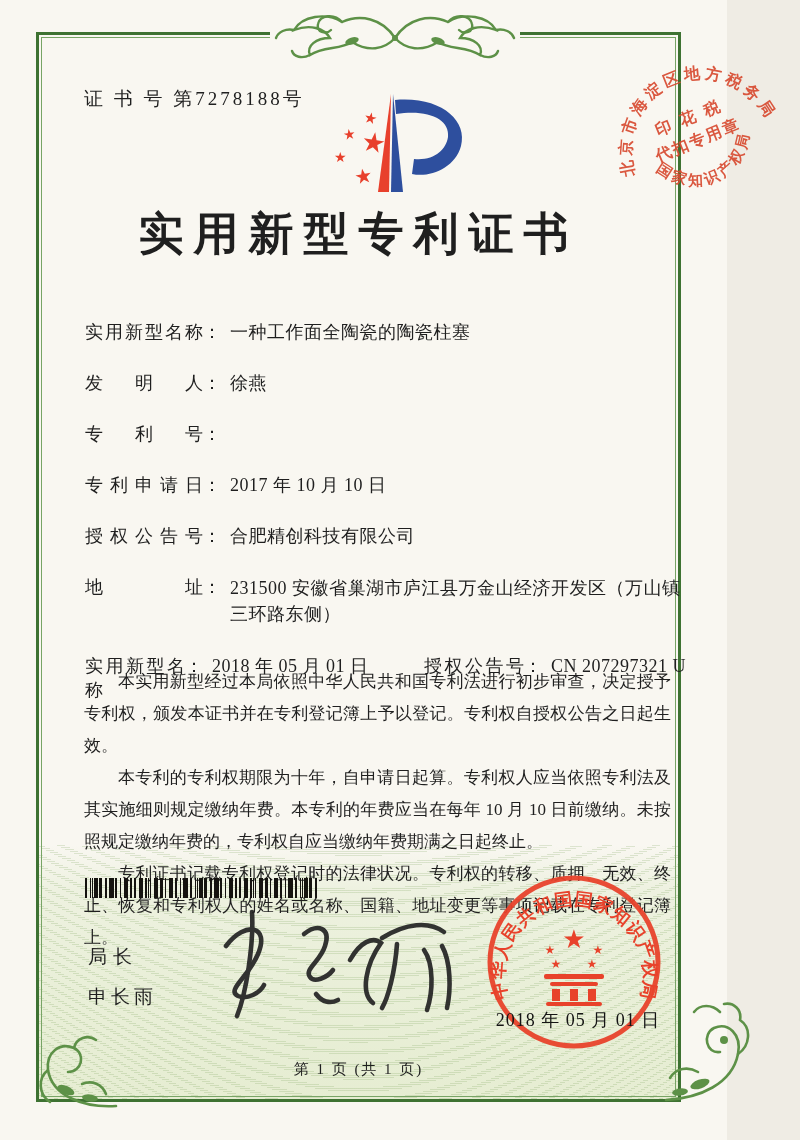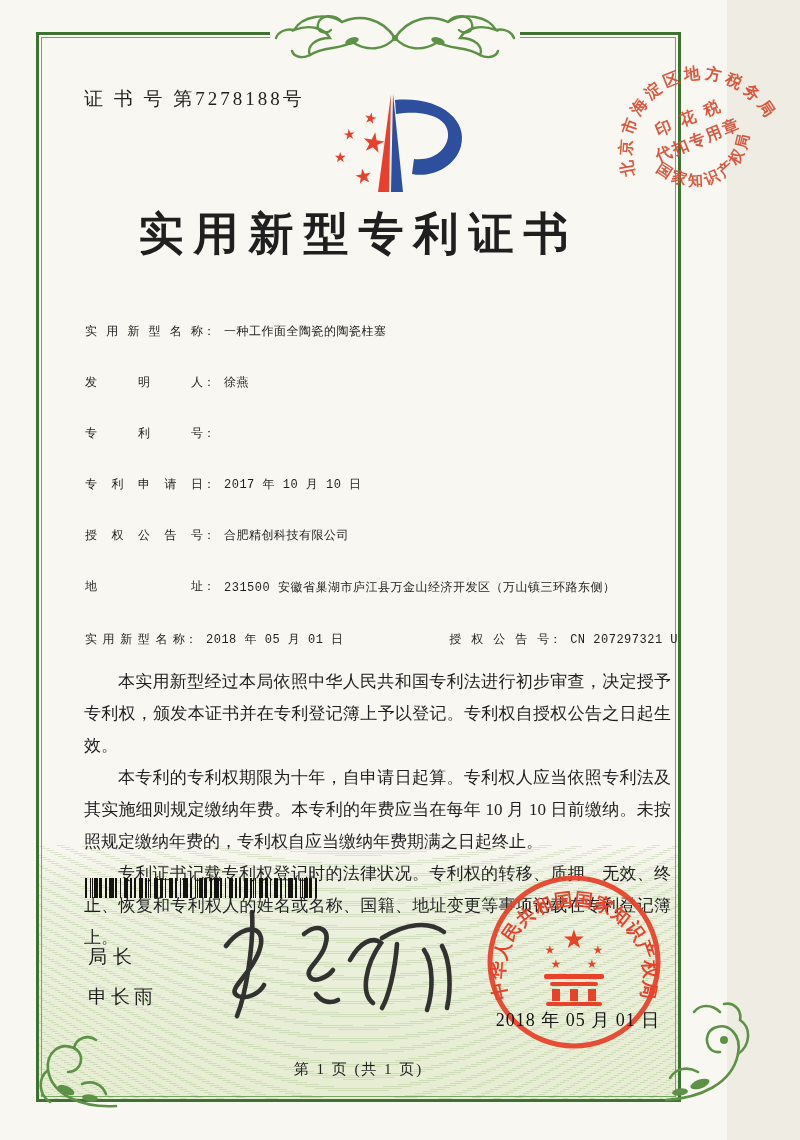--- a/index.html
+++ b/index.html
@@ -22,21 +22,21 @@
   .cert-no{position:absolute;left:84px;top:86px;font-size:19px;letter-spacing:3px;}
   
   .title{position:absolute;left:0;right:10px;top:204px;text-align:center;
          font-size:45px;font-weight:bold;letter-spacing:10px;}
   
   .logo{position:absolute;left:328px;top:90px;}
   
   .tax-stamp{position:absolute;left:602px;top:38px;transform:rotate(-22deg);opacity:.92;}
   .tax-stamp text{fill:#d84b31;font-weight:bold;}
   
-  .fields{position:absolute;left:85px;top:320px;right:49px;font-size:12px;line-height:24px;font-family:Liberation Mono, monospace;}
+  .fields{position:absolute;left:85px;top:320px;right:41px;font-size:18px;line-height:24px;}
   .frow{display:flex;margin-bottom:27px;}
   .f-label{display:inline-block;width:118px;text-align:justify;text-align-last:justify;flex:none;}
   .f-colon{flex:none;margin-right:9px;}
   .f-value{letter-spacing:.5px;}
   .f-value.address{max-width:470px;line-height:26px;}
   .frow.double{justify-content:space-between;margin-bottom:0;}
   .fgroup{display:flex;}
   .fgroup .f-label.small{width:100px;}
   
   .body-text{position:absolute;left:84px;right:56px;top:666px;font-size:17px;line-height:32px;

